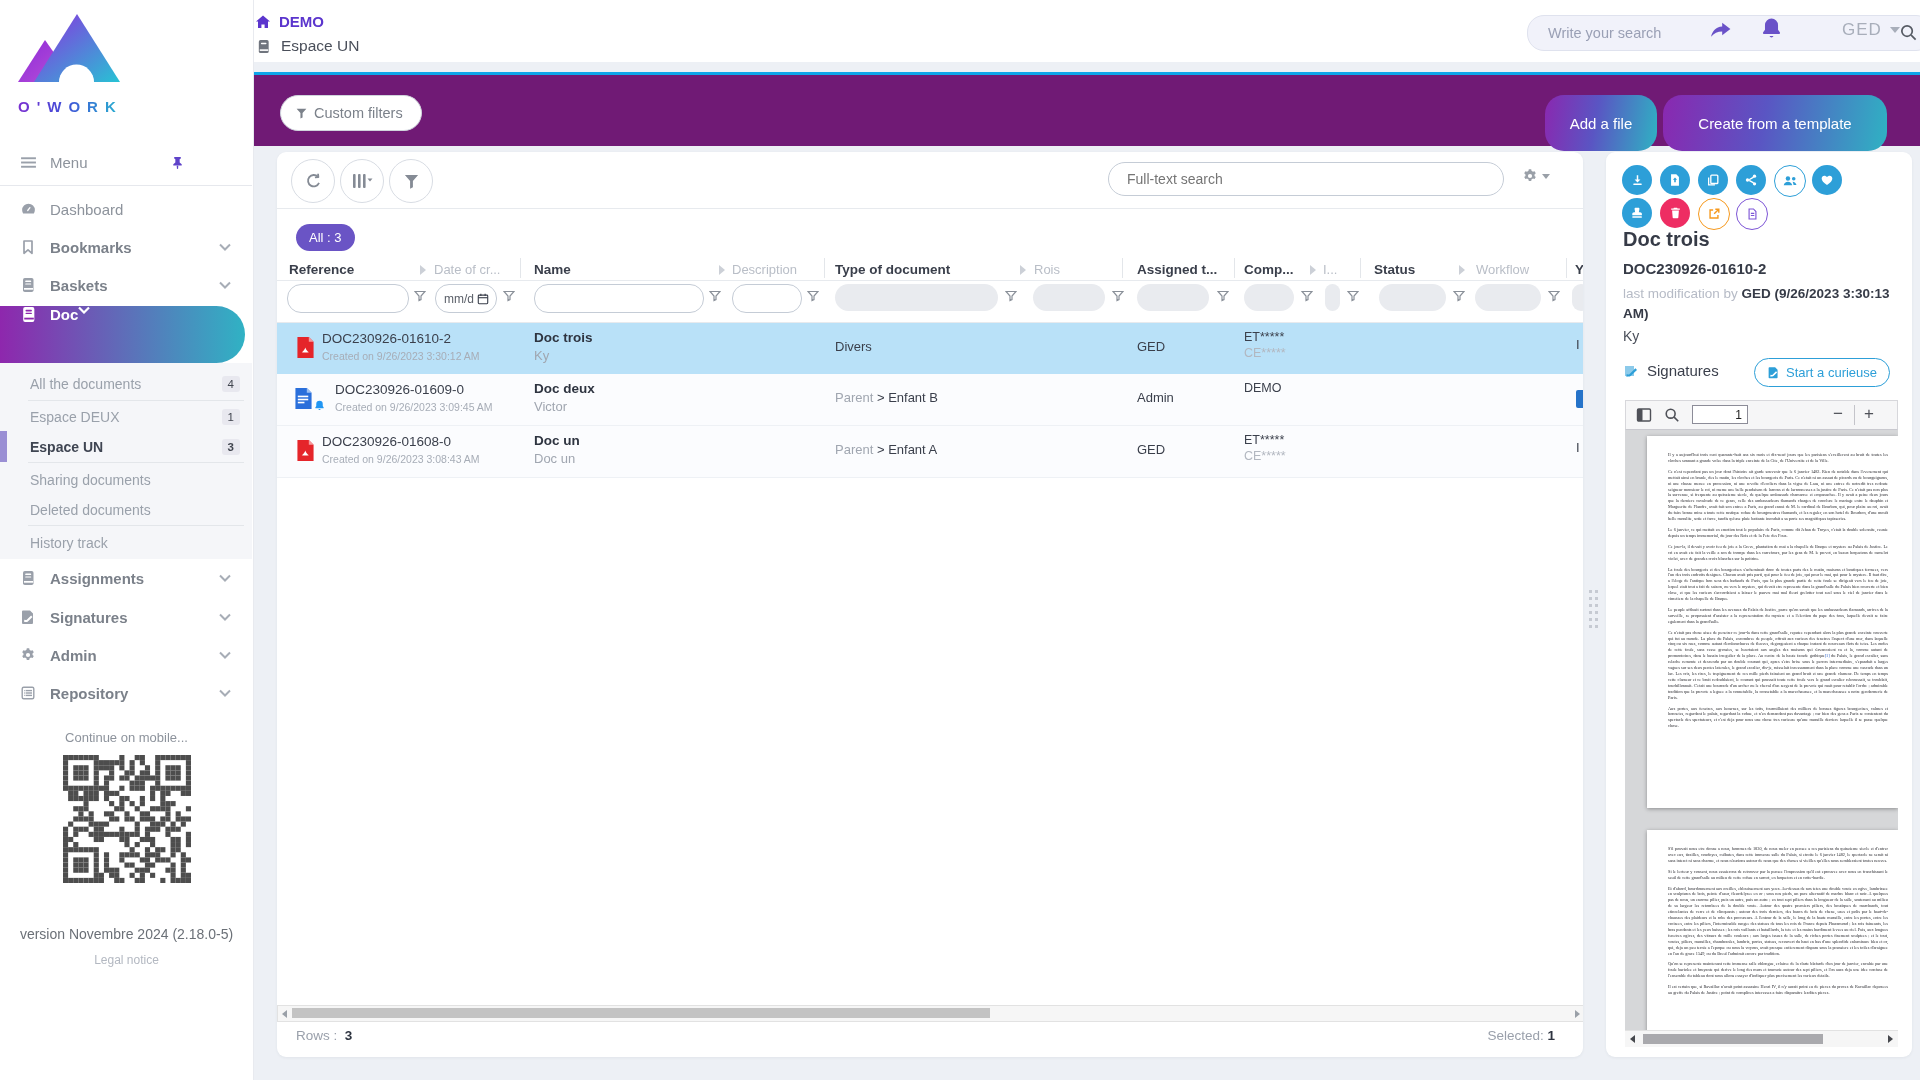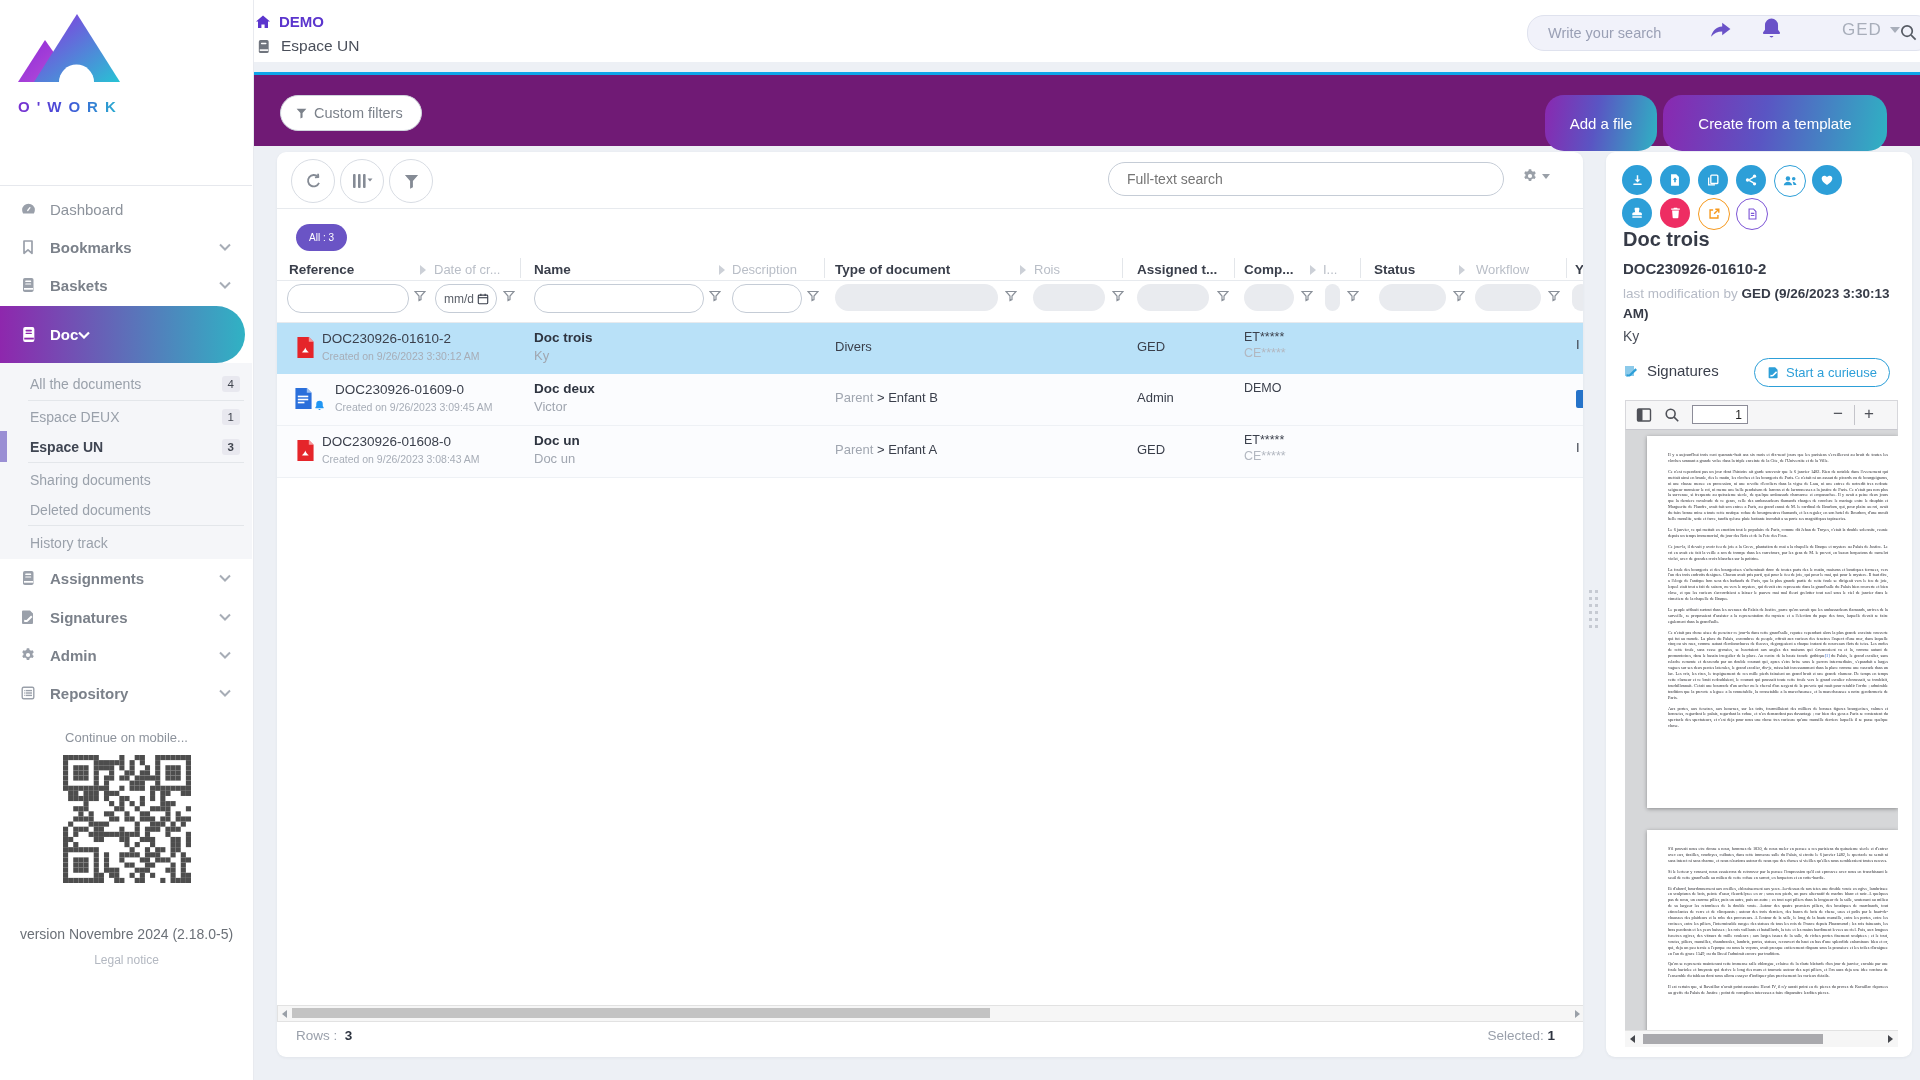--- a/index.html
+++ b/index.html
@@ -6,42 +6,42 @@
   .app{position:relative;width:1920px;height:1080px;overflow:hidden;background:#edf0f5;}
   .abs{position:absolute;}
   
   .sidebar{position:absolute;left:0;top:0;width:253px;height:1080px;background:#fff;border-right:1px solid #e8eaef;}
   .side-item{position:absolute;left:0;width:253px;height:38px;display:flex;align-items:center;color:#8d939c;font-size:15px;cursor:pointer;}
   .side-item .ic{margin-left:20px;width:17px;height:17px;color:#9aa0aa;}
   .side-item .lbl{margin-left:13px;}
   .side-item .chev{position:absolute;right:22px;color:#a7adb6;}
   .grp{font-weight:700;color:#7b818a;}
   .doc-pill{position:absolute;left:0;top:306px;width:245px;height:57px;border-radius:0 29px 29px 0;
-    background:linear-gradient(90deg,#8e27ad,#30b2c4);display:flex;align-items:center;color:#fff;font-weight:700;font-size:15px;cursor:pointer;}
+    background:linear-gradient(90deg,#8e27ad,#30b2c4);display:flex;color:#fff;font-weight:700;font-size:15px;cursor:pointer;}
   .submenu-bg{position:absolute;left:0;top:363px;width:252px;height:196px;background:#f5f6f9;}
   .sub-item{position:absolute;left:0;width:252px;height:31px;display:flex;align-items:center;color:#9aa1ab;font-size:14px;cursor:pointer;}
   .sub-item .t{margin-left:30px;}
   .badge{position:absolute;right:12px;background:#e8e8ef;color:#41454f;font-size:11.5px;border-radius:3px;padding:2px 6px;}
   .sub-div{position:absolute;left:28px;width:216px;height:1px;background:#e3e6ea;}
   .ic{display:inline-block;}
   svg{display:block;}
   
   .topbar{position:absolute;left:254px;top:0;width:1666px;height:62px;background:#fff;}
   .actionbar{position:absolute;left:254px;top:72px;width:1666px;height:71px;background:#701a75;border-top:3px solid #0ea5e9;}
   .search-pill{position:absolute;left:1273px;top:15px;width:404px;height:34px;background:#f1f2fa;border:1px solid #dfe2ee;border-radius:17px;}
   .search-pill input{position:absolute;left:18px;top:0;width:330px;height:32px;border:0;background:transparent;outline:none;font-size:14.5px;color:#4a4f5a;font-family:inherit;}
   .search-pill input::placeholder{color:#9aa0b5;}
   .grad-btn{position:absolute;top:20px;height:56px;border-radius:19px;border:0;color:#fff;font-size:15px;font-family:inherit;
     background:linear-gradient(100deg,#8a28b0,#5a55c3 45%,#2fb2c3);cursor:pointer;}
   .outline-pill{position:absolute;left:26px;top:20px;height:36px;padding:0 18px 0 14px;border-radius:18px;border:1px solid #cfd4dc;background:#fff;
     color:#7b818a;font-size:14.5px;display:flex;align-items:center;gap:6px;cursor:pointer;}
   
   .card{position:absolute;background:#fff;border-radius:9px;box-shadow:0 1px 3px rgba(40,50,70,.06);}
   .circle-btn{position:absolute;width:42px;height:42px;border-radius:50%;border:1px solid #d8dce3;background:#fff;display:flex;align-items:center;justify-content:center;color:#858b95;cursor:pointer;}
-  .chip{position:absolute;left:19px;top:72px;height:27px;padding:0 13px;border-radius:14px;background:#6a54c5;color:#fff;font-size:10px;display:flex;align-items:center;cursor:pointer;}
+  .chip{position:absolute;left:19px;top:72px;height:27px;padding:0 13px;border-radius:14px;background:#6a54c5;color:#fff;font-size:13px;display:flex;align-items:center;cursor:pointer;}
   .th-b{position:absolute;top:110px;font-size:13.5px;font-weight:700;color:#3a3f4b;white-space:nowrap;}
   .th-d{position:absolute;top:110px;font-size:13px;color:#b9bec7;white-space:nowrap;}
   .sort{position:absolute;top:113px;width:0;height:0;border-left:6px solid #ccd0d7;border-top:5px solid transparent;border-bottom:5px solid transparent;cursor:pointer;}
   .colsep{position:absolute;top:106px;width:1px;height:20px;background:#e3e6ea;}
   .f-in{position:absolute;top:132px;height:27px;border:1px solid #c5ccd6;border-radius:14px;background:#fff;}
   .f-dis{position:absolute;top:132px;height:27px;border-radius:14px;background:#e9ebef;}
   .funnel{position:absolute;top:138px;color:#8a9099;cursor:pointer;}
   .hline{position:absolute;left:0;width:1306px;height:1px;background:#e7eaee;}
   .trow{position:absolute;left:0;width:1306px;height:51px;cursor:pointer;}
   .trow .ref{position:absolute;left:45px;top:8px;font-size:13.5px;color:#3a3f4b;}
@@ -89,20 +89,36 @@
               <stop offset="1" stop-color="#b94fd8"></stop>
             </linearGradient>
         </defs>
         <polygon points="0,70 27,28 46,55 33,70" fill="url(#lg2)"></polygon>
         <polygon points="16,70 59,2 102,70" fill="url(#lg1)"></polygon>
         <path d="M41 70a17.5 17.5 0 0 1 35 0z" fill="#ffffff"></path>
       </svg>
       <div style="margin-top:8px;font-size:15px;font-weight:700;letter-spacing:7px;background:linear-gradient(90deg,#7a2fd0,#4150d8 45%,#27b6cf);-webkit-background-clip:text;background-clip:text;color:transparent;">O'WORK</div>
     </div>
 
+    <div class="side-item" style="top:143px;">
+      <span class="ic">
+        <svg viewBox="0 0 16 16" width="17" height="17" stroke="#9aa0aa" stroke-width="1.8">
+            <line x1="1" y1="4" x2="15" y2="4"></line>
+            <line x1="1" y1="8" x2="15" y2="8"></line>
+            <line x1="1" y1="12" x2="15" y2="12"></line>
+          </svg>
+      </span>
+      <span class="lbl">Menu</span>
+      <span class="chev" style="right:68px;color:#5f43c9;">
+        <svg viewBox="0 0 16 16" width="15" height="15" fill="#5f43c9">
+            <path d="M4.5 2h7v1.6l-1.2.9V8l2.2 1.9v1.3H3.5V9.9L5.7 8V4.5l-1.2-.9z"></path>
+            <rect x="7.3" y="11.2" width="1.4" height="3.6" rx=".7"></rect>
+          </svg>
+      </span>
+    </div>
     <div class="abs" style="left:0;top:185px;width:252px;height:1px;background:#e6e8ed;"></div>
 
     <div class="side-item" style="top:190px;">
       <span class="ic">
         <svg viewBox="0 0 16 16" width="17" height="17" fill="#9aa0aa">
             <path d="M8 2.5a6 6 0 0 1 6 6c0 1.2-.35 2.3-.95 3.2H2.95A5.9 5.9 0 0 1 2 8.5a6 6 0 0 1 6-6z"></path>
             <rect x="7.4" y="5.2" width="1.2" height="4.6" rx=".6" transform="rotate(38 8 8)" fill="#fff"></rect>
           </svg>
       </span>
       <span class="lbl">Dashboard</span>

